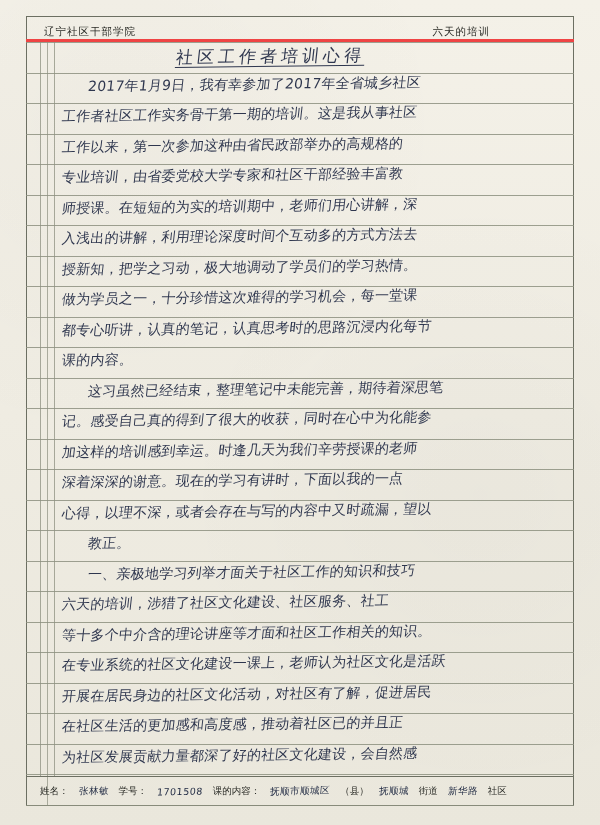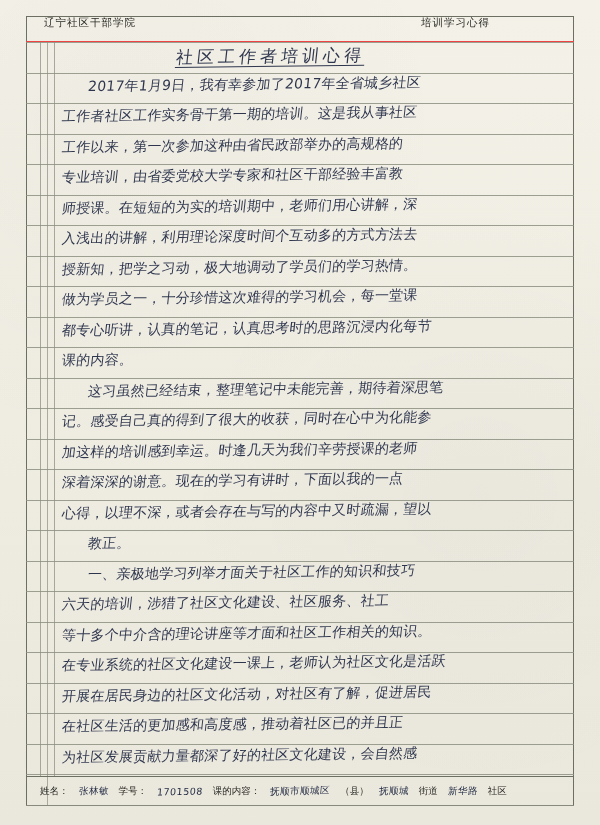--- a/index.html
+++ b/index.html
@@ -37,23 +37,23 @@
     box-sizing: border-box;
   }
   
   .header {
     position: absolute;
     left: 26px;
     top: 16px;
     width: 548px;
     height: 26px;
     box-sizing: border-box;
-    border-bottom: 1px solid #ef4444;
+    border-bottom: 3px solid #ef4444;
     display: flex;
-    align-items: flex-start;
+    align-items: flex-end;
   }
   .header .h-left {
     margin-left: 18px;
     font-size: 10.5px;
     color: #2a2b26;
     letter-spacing: 1px;
     font-family: "DejaVu Sans", sans-serif;
   }
   .header .h-right {
     margin-left: auto;
@@ -146,21 +146,21 @@
 </head>
 <body>
 
 <div class="page">
   <div class="paper-texture"></div>
 
   <div class="sheet-border"></div>
 
   <div class="header">
     <div class="h-left">辽宁社区干部学院</div>
-    <div class="h-right">培训学习心得</div>
+    <div class="h-right">六天的培训</div>
   </div>
 
   <div class="grid" id="grid">
       <div class="rule" style="top: 0px;"></div>
       <div class="rule" style="top: 30.5px;"></div>
       <div class="rule" style="top: 61px;"></div>
       <div class="rule" style="top: 91.5px;"></div>
       <div class="rule" style="top: 122px;"></div>
       <div class="rule" style="top: 152.5px;"></div>
       <div class="rule" style="top: 183px;"></div>

